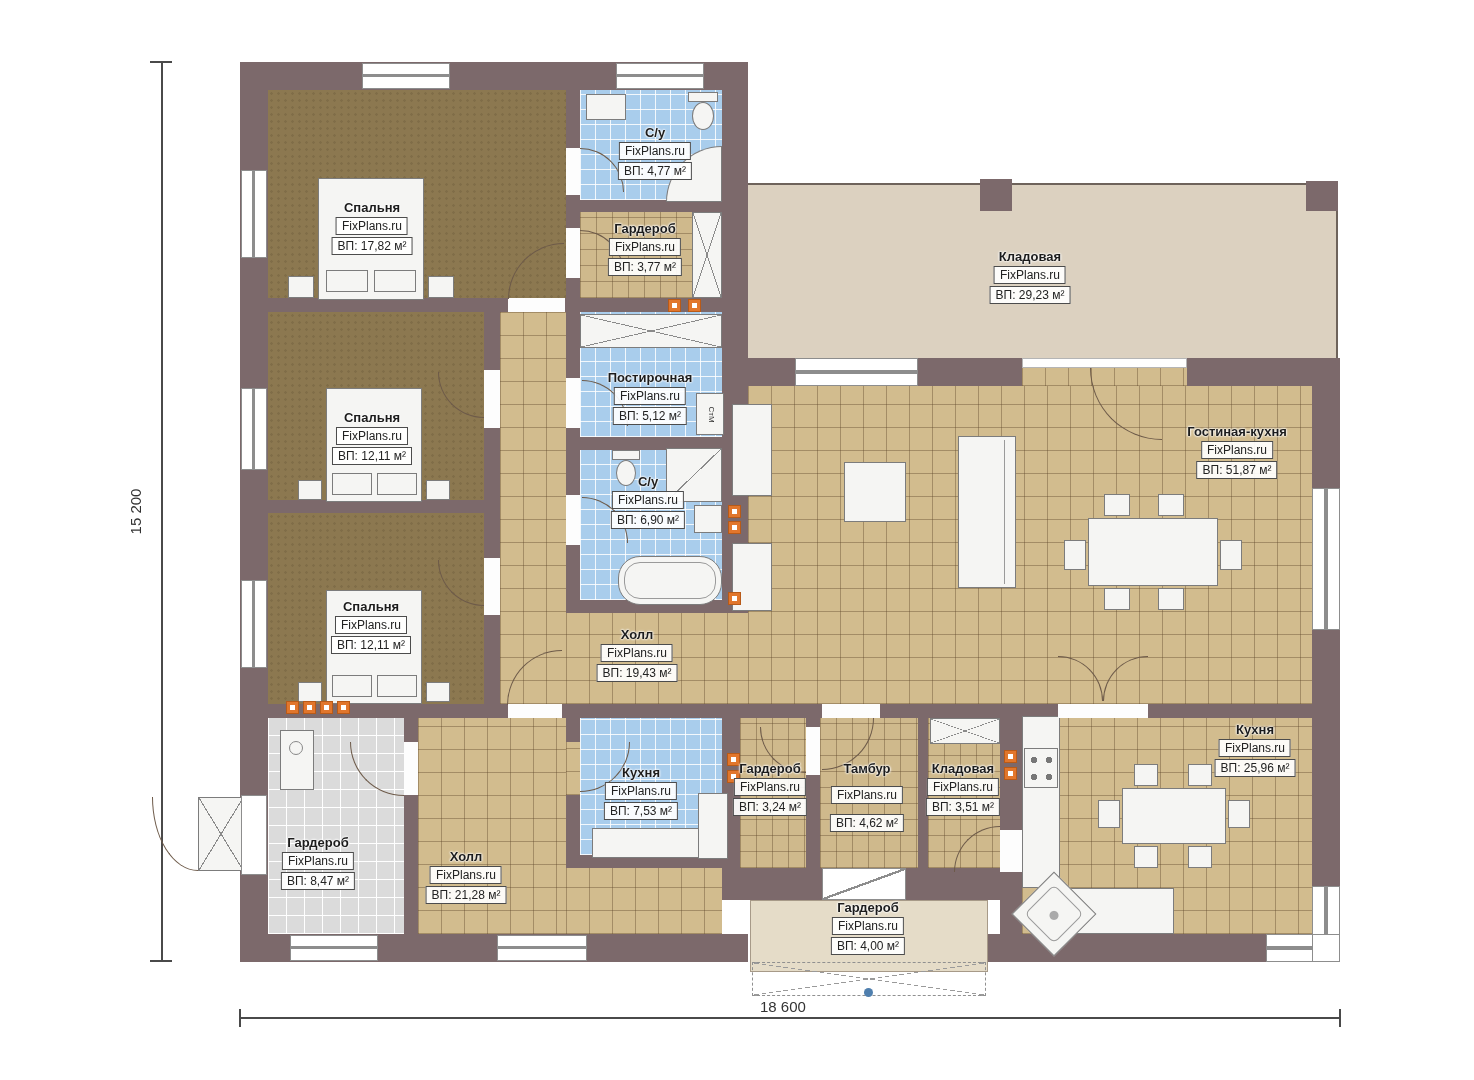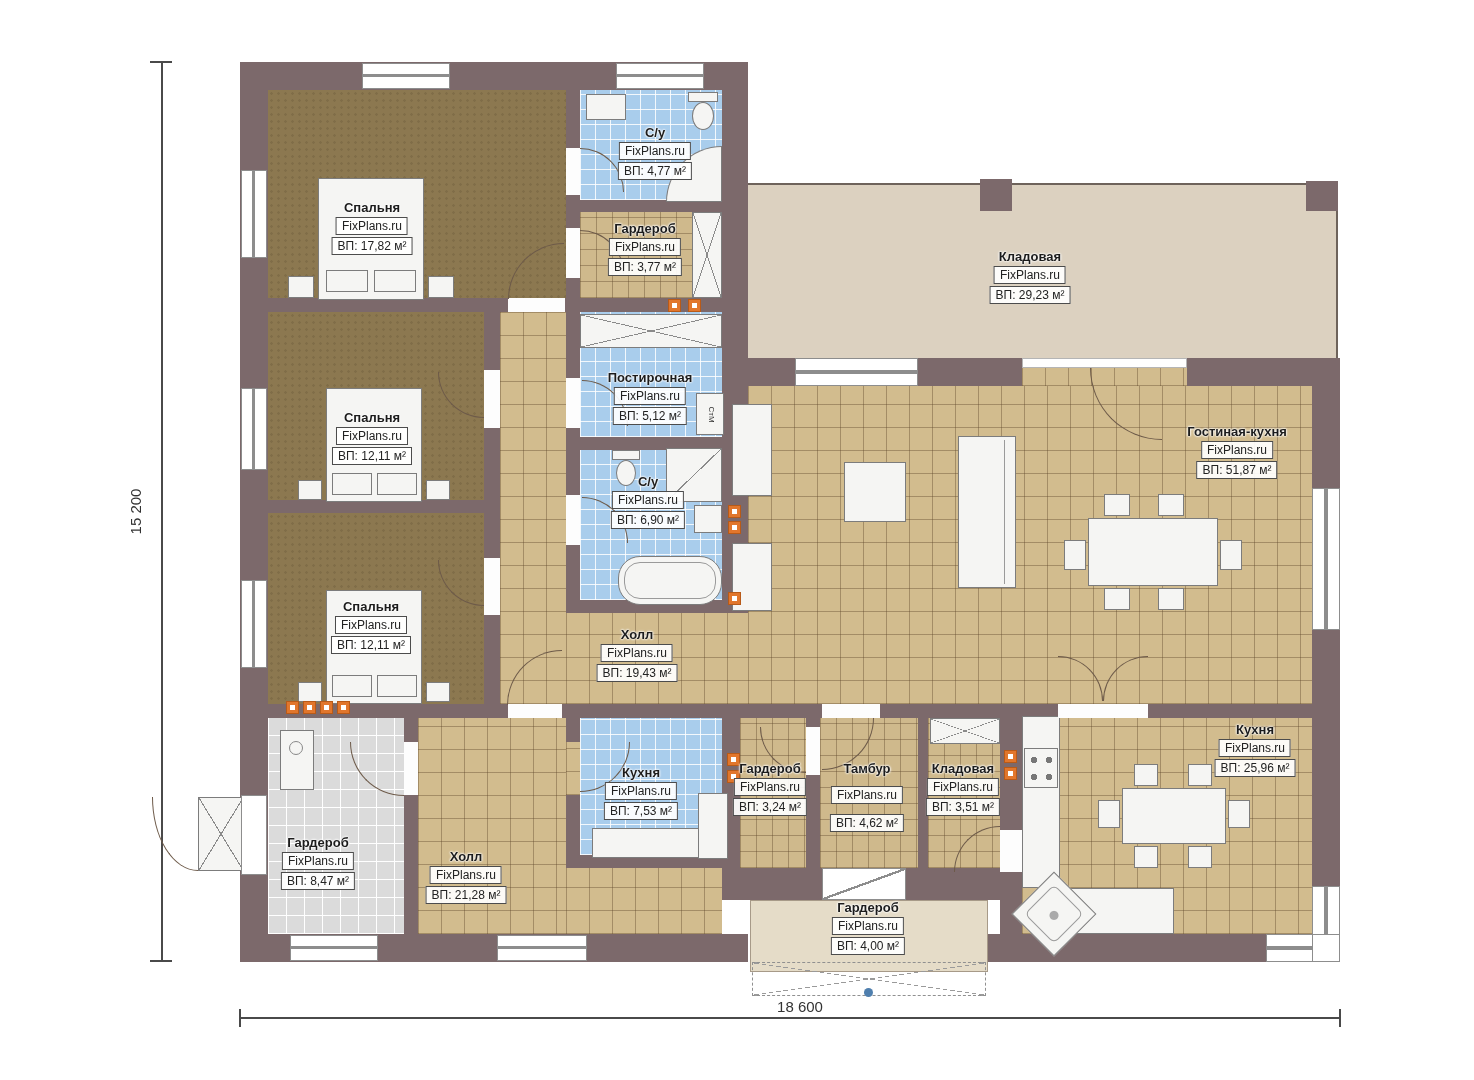--- a/index.html
+++ b/index.html
@@ -335,15 +335,15 @@
     <div class="bx">ВП: 4,00 м²</div>
   </div>
 
   <div class="dim" style="left:161px;top:62px;width:2px;height:900px;"></div>
   <div class="dim" style="left:150px;top:61px;width:22px;height:2px;"></div>
   <div class="dim" style="left:150px;top:960px;width:22px;height:2px;"></div>
   <div class="dimtxt" style="left:105px;top:503px;width:60px;text-align:center;transform:rotate(-90deg);">15 200</div>
   <div class="dim" style="left:240px;top:1017px;width:1100px;height:2px;"></div>
   <div class="dim" style="left:239px;top:1009px;width:2px;height:18px;"></div>
   <div class="dim" style="left:1339px;top:1009px;width:2px;height:18px;"></div>
-  <div class="dimtxt" style="left:760px;top:998px;width:80px;text-align:center;">18 600</div>
+  <div class="dimtxt" style="left:760px;top:998px;width:80px;">18 600</div>
 
 </div>
 
 </body></html>

